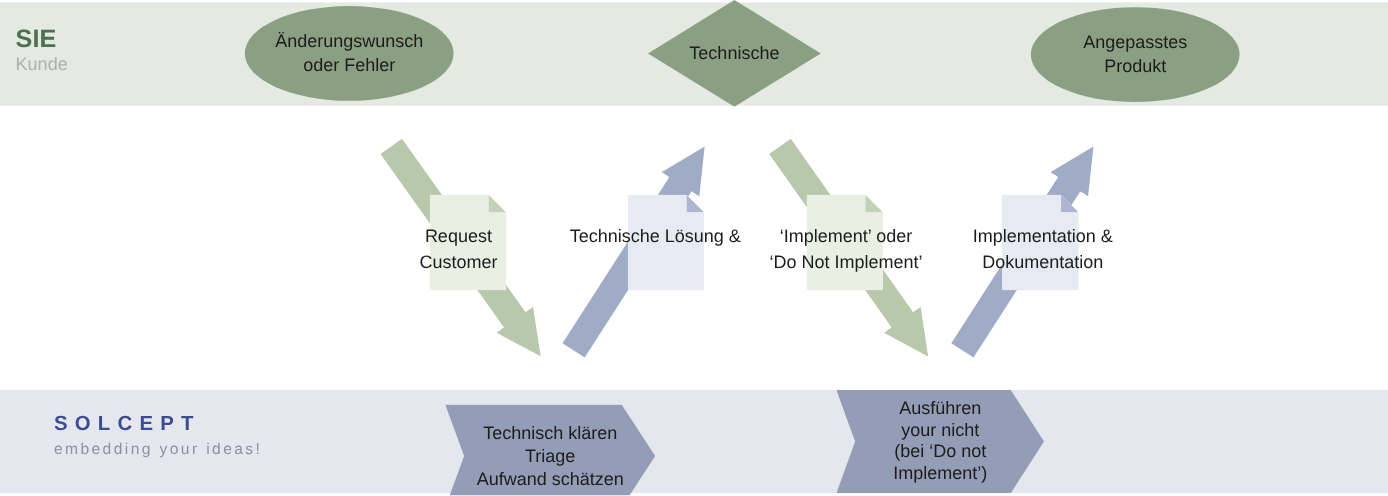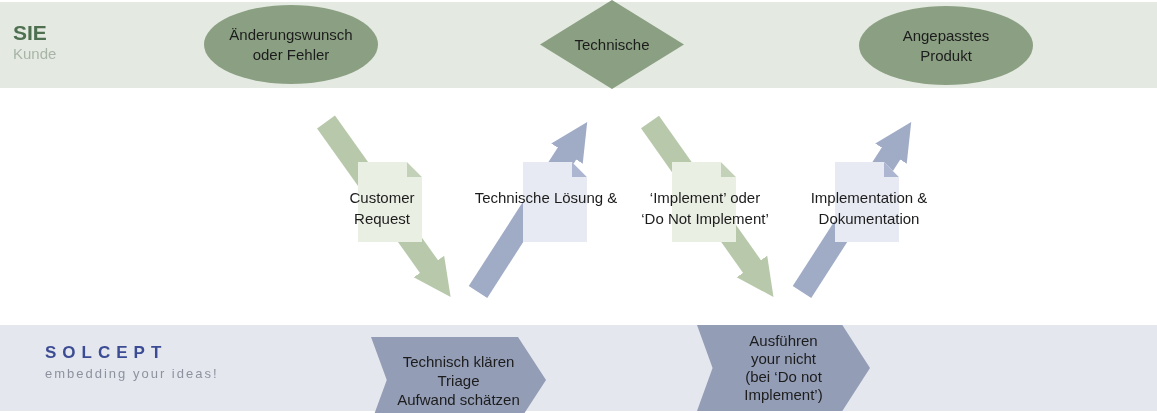--- a/index.html
+++ b/index.html
@@ -107,22 +107,22 @@
       <div class="fold"></div>
     </div>
   <div id="doc-implement-decision" class="doc green">
       <div class="fold"></div>
     </div>
   <div id="doc-implementation" class="doc blue">
       <div class="fold"></div>
     </div>
 
   <div id="flow-label-customer-request" class="flow-label">
-    <div>Customer</div>
-      <div>Request</div>
+    <div>Request</div>
+      <div>Customer</div>
   </div>
   <div id="flow-label-technical-solution" class="flow-label">
     <div>Technische Lösung &amp;</div>
   </div>
   <div id="flow-label-implement-decision" class="flow-label">
     <div>‘Implement’ oder</div>
       <div>‘Do Not Implement’</div>
   </div>
   <div id="flow-label-implementation" class="flow-label">
     <div>Implementation &amp;</div>

